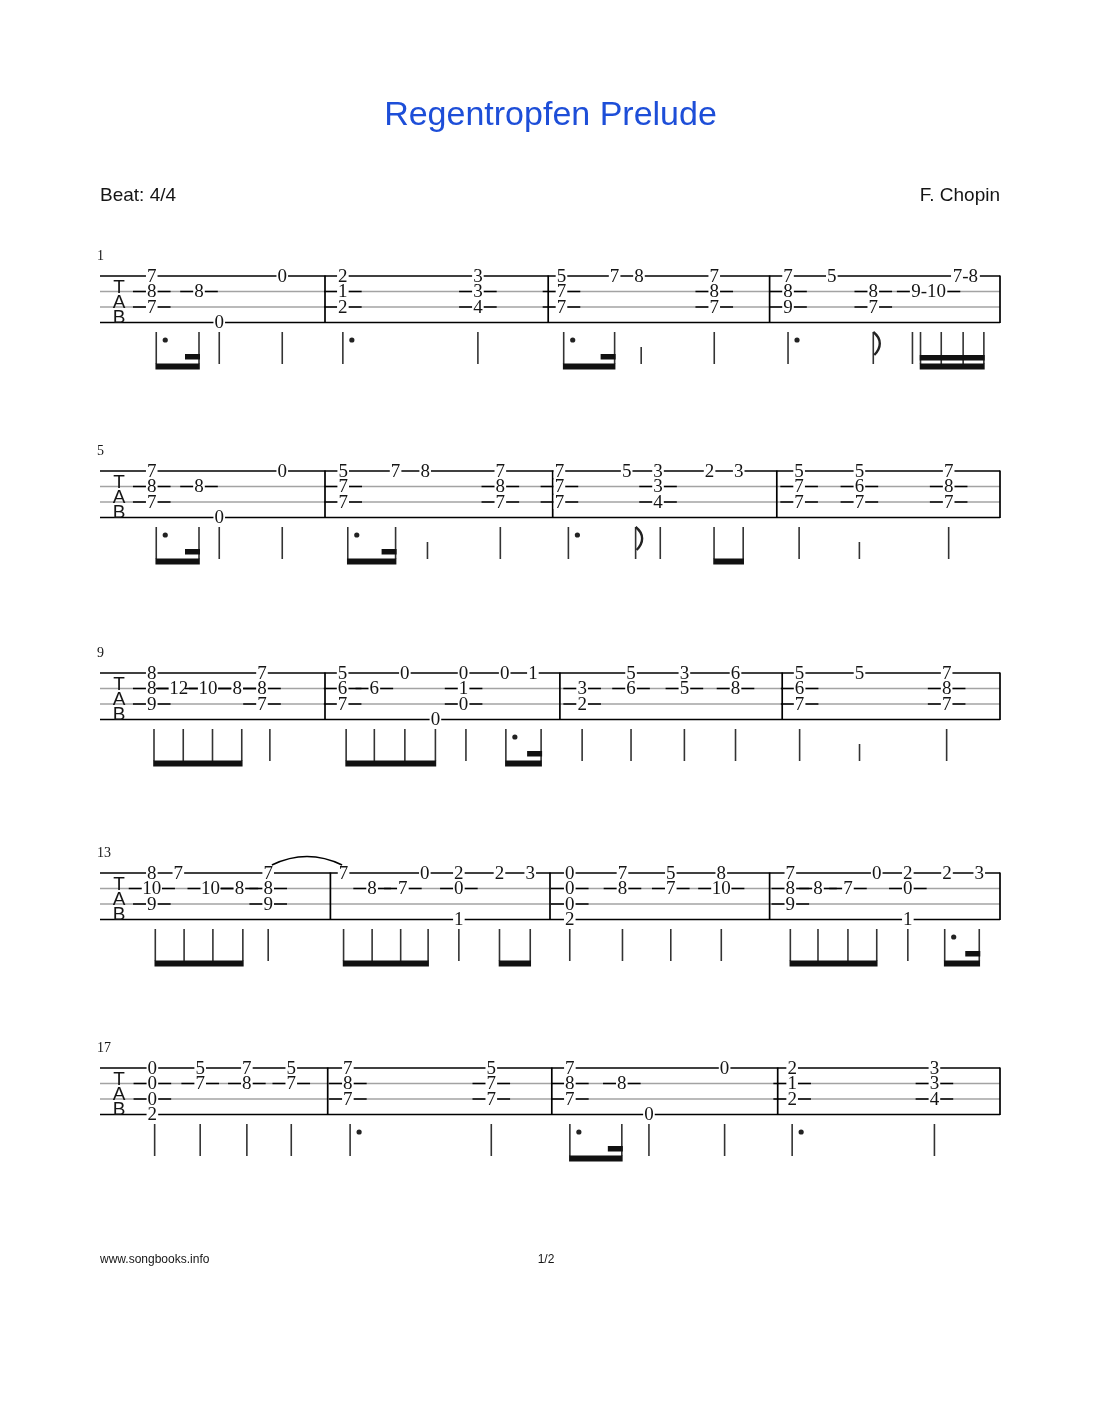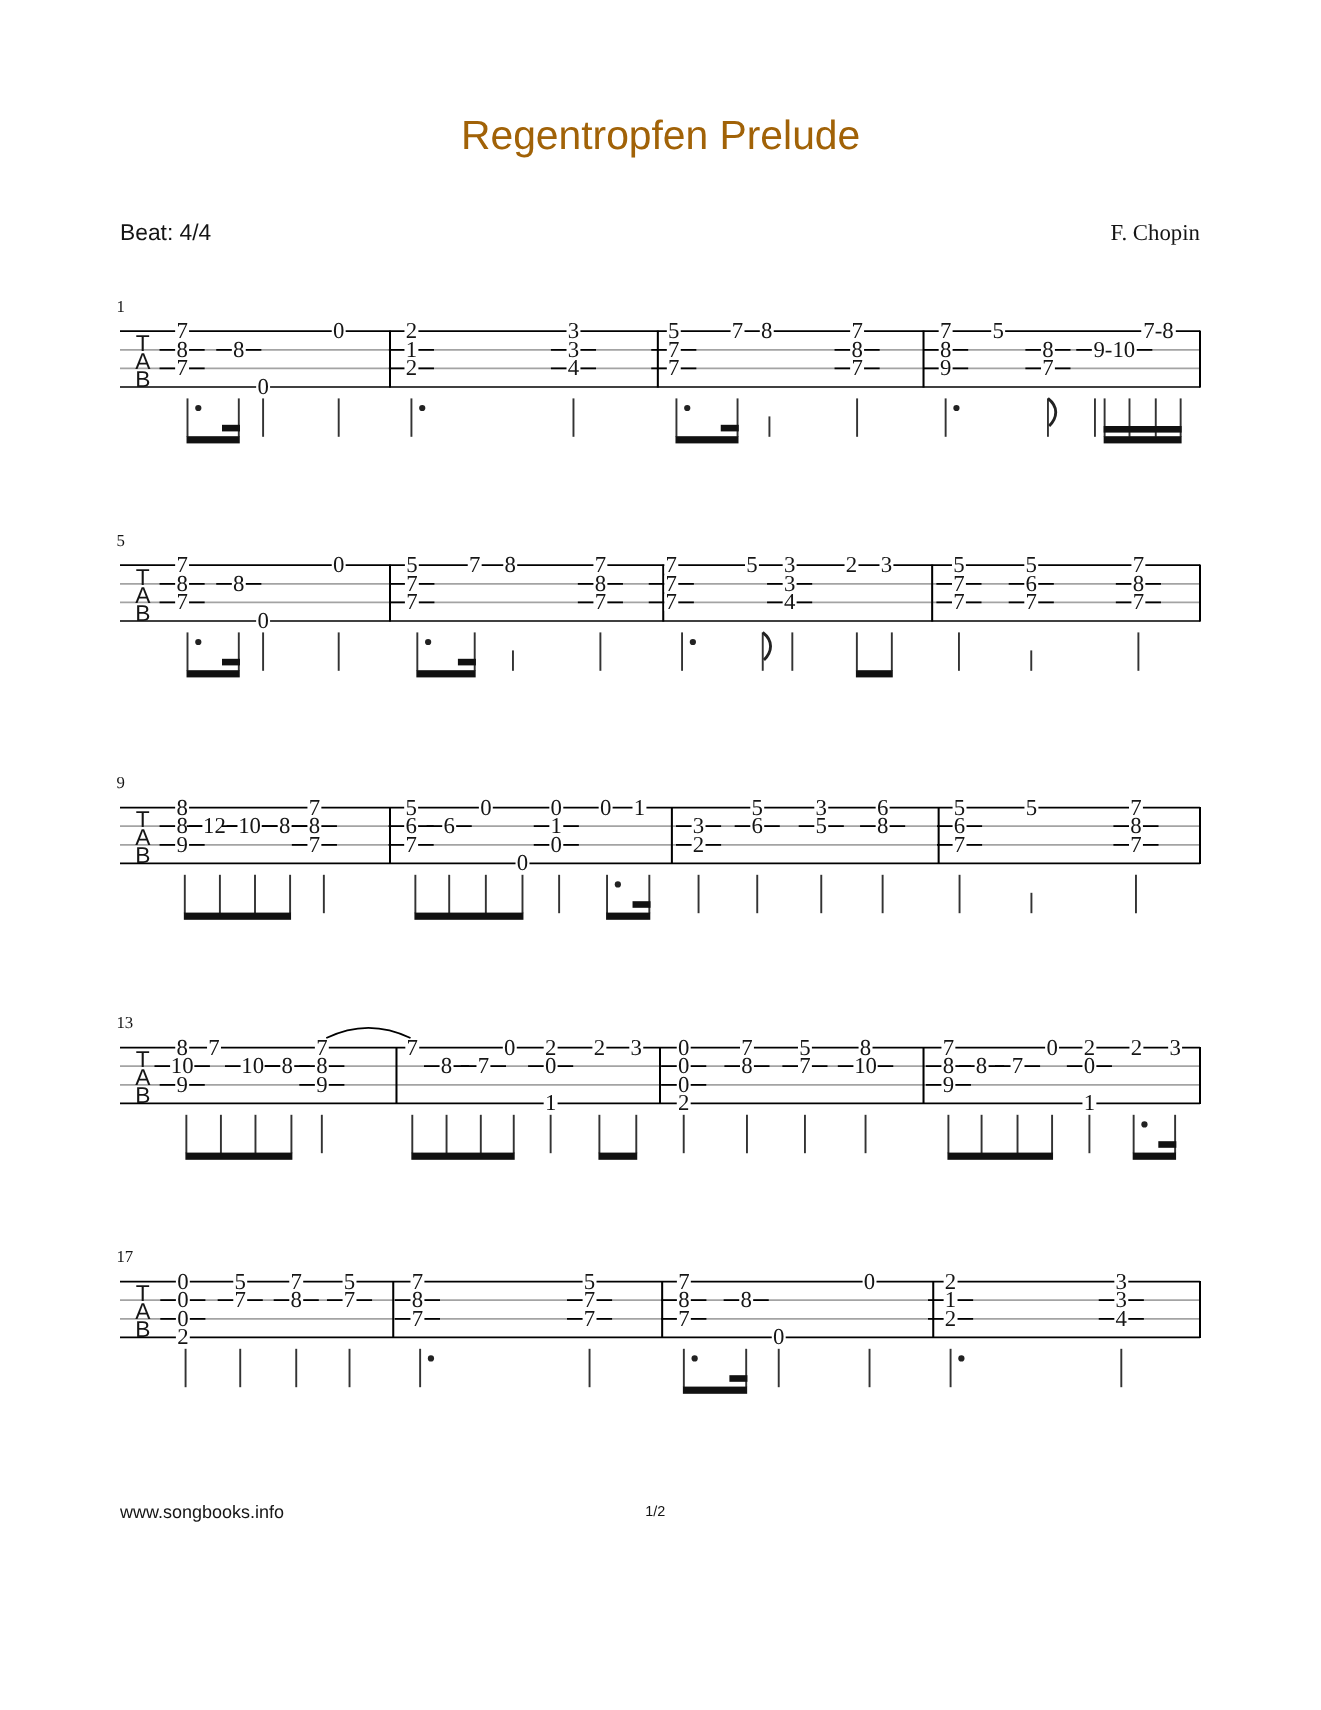--- a/index.html
+++ b/index.html
@@ -1,20 +1,20 @@
 <!DOCTYPE html>
 <html><head>
 <meta charset="utf-8">
 <style>
   html,body{margin:0;padding:0;background:#ffffff;}
   body{width:1101px;height:1425px;position:relative;font-family:"Liberation Sans",sans-serif;color:#151515;overflow:hidden;}
-  .title{position:absolute;top:94px;left:0;width:1101px;text-align:center;font-size:34px;font-weight:400;color:#a16207;}
+  .title{position:absolute;top:94px;left:0;width:1101px;text-align:center;font-size:34px;font-weight:400;color:#1d4ed8;}
   .beat{position:absolute;top:184px;left:100px;font-size:19px;}
-  .composer{position:absolute;top:184px;right:101px;font-size:19px;font-family:Liberation Serif, serif;}
-  .footer-site{position:absolute;top:1252px;left:100px;font-size:15px;}
+  .composer{position:absolute;top:184px;right:101px;font-size:19px;}
+  .footer-site{position:absolute;top:1252px;left:100px;font-size:12px;}
   .footer-page{position:absolute;top:1252px;left:0;width:1092px;text-align:center;font-size:12px;}
   svg#score{position:absolute;top:0;left:0;}
 </style>
 </head>
 <body>
 
 <div class="title">Regentropfen Prelude</div>
 <div class="beat">Beat: 4/4</div>
 <div class="composer">F. Chopin</div>
 

